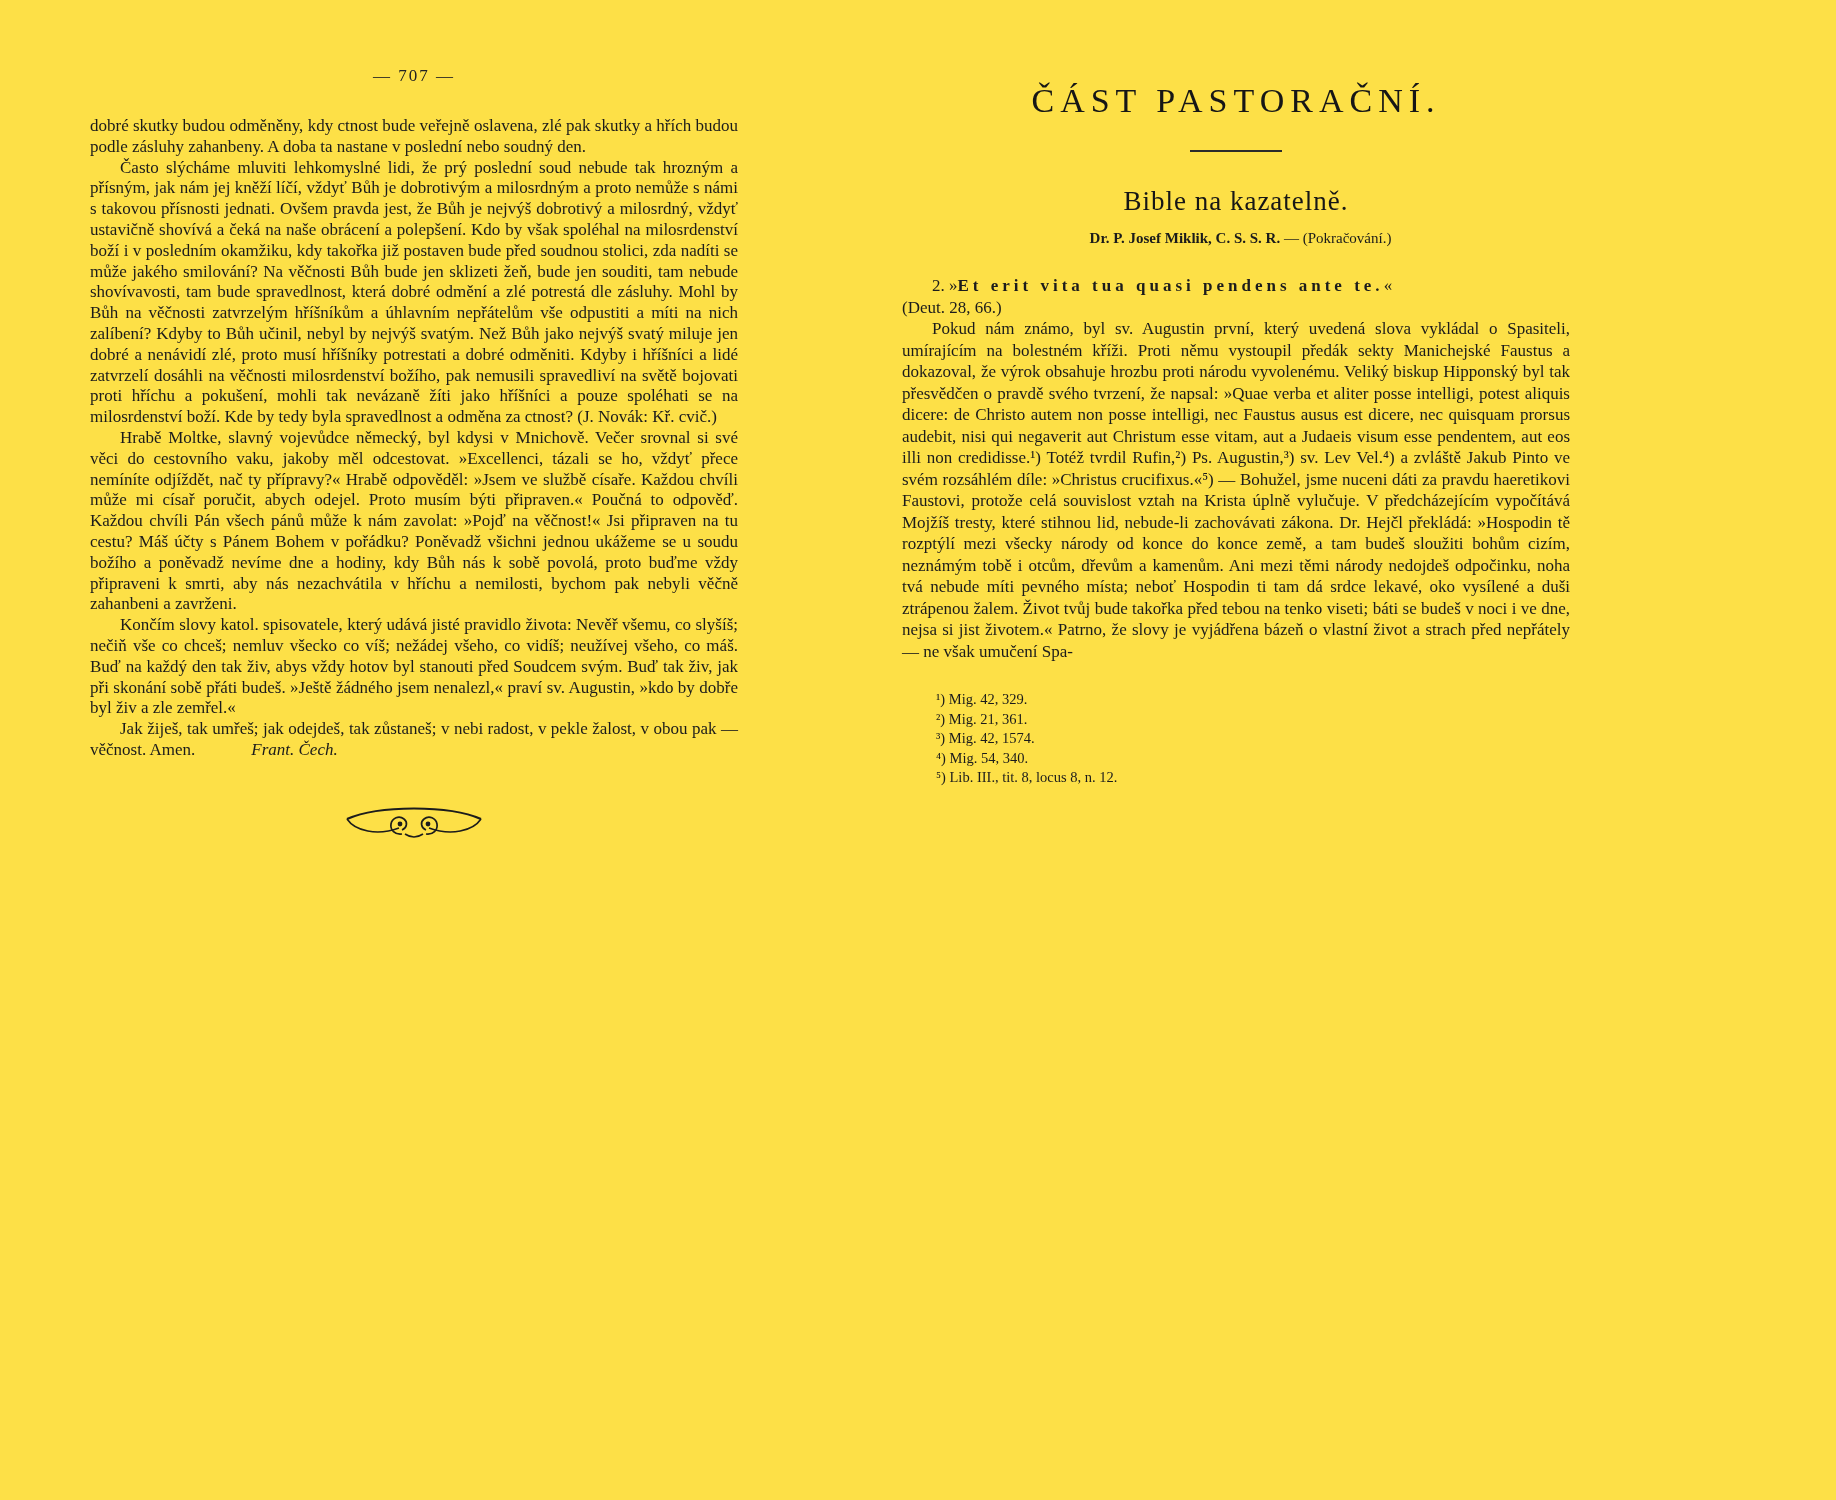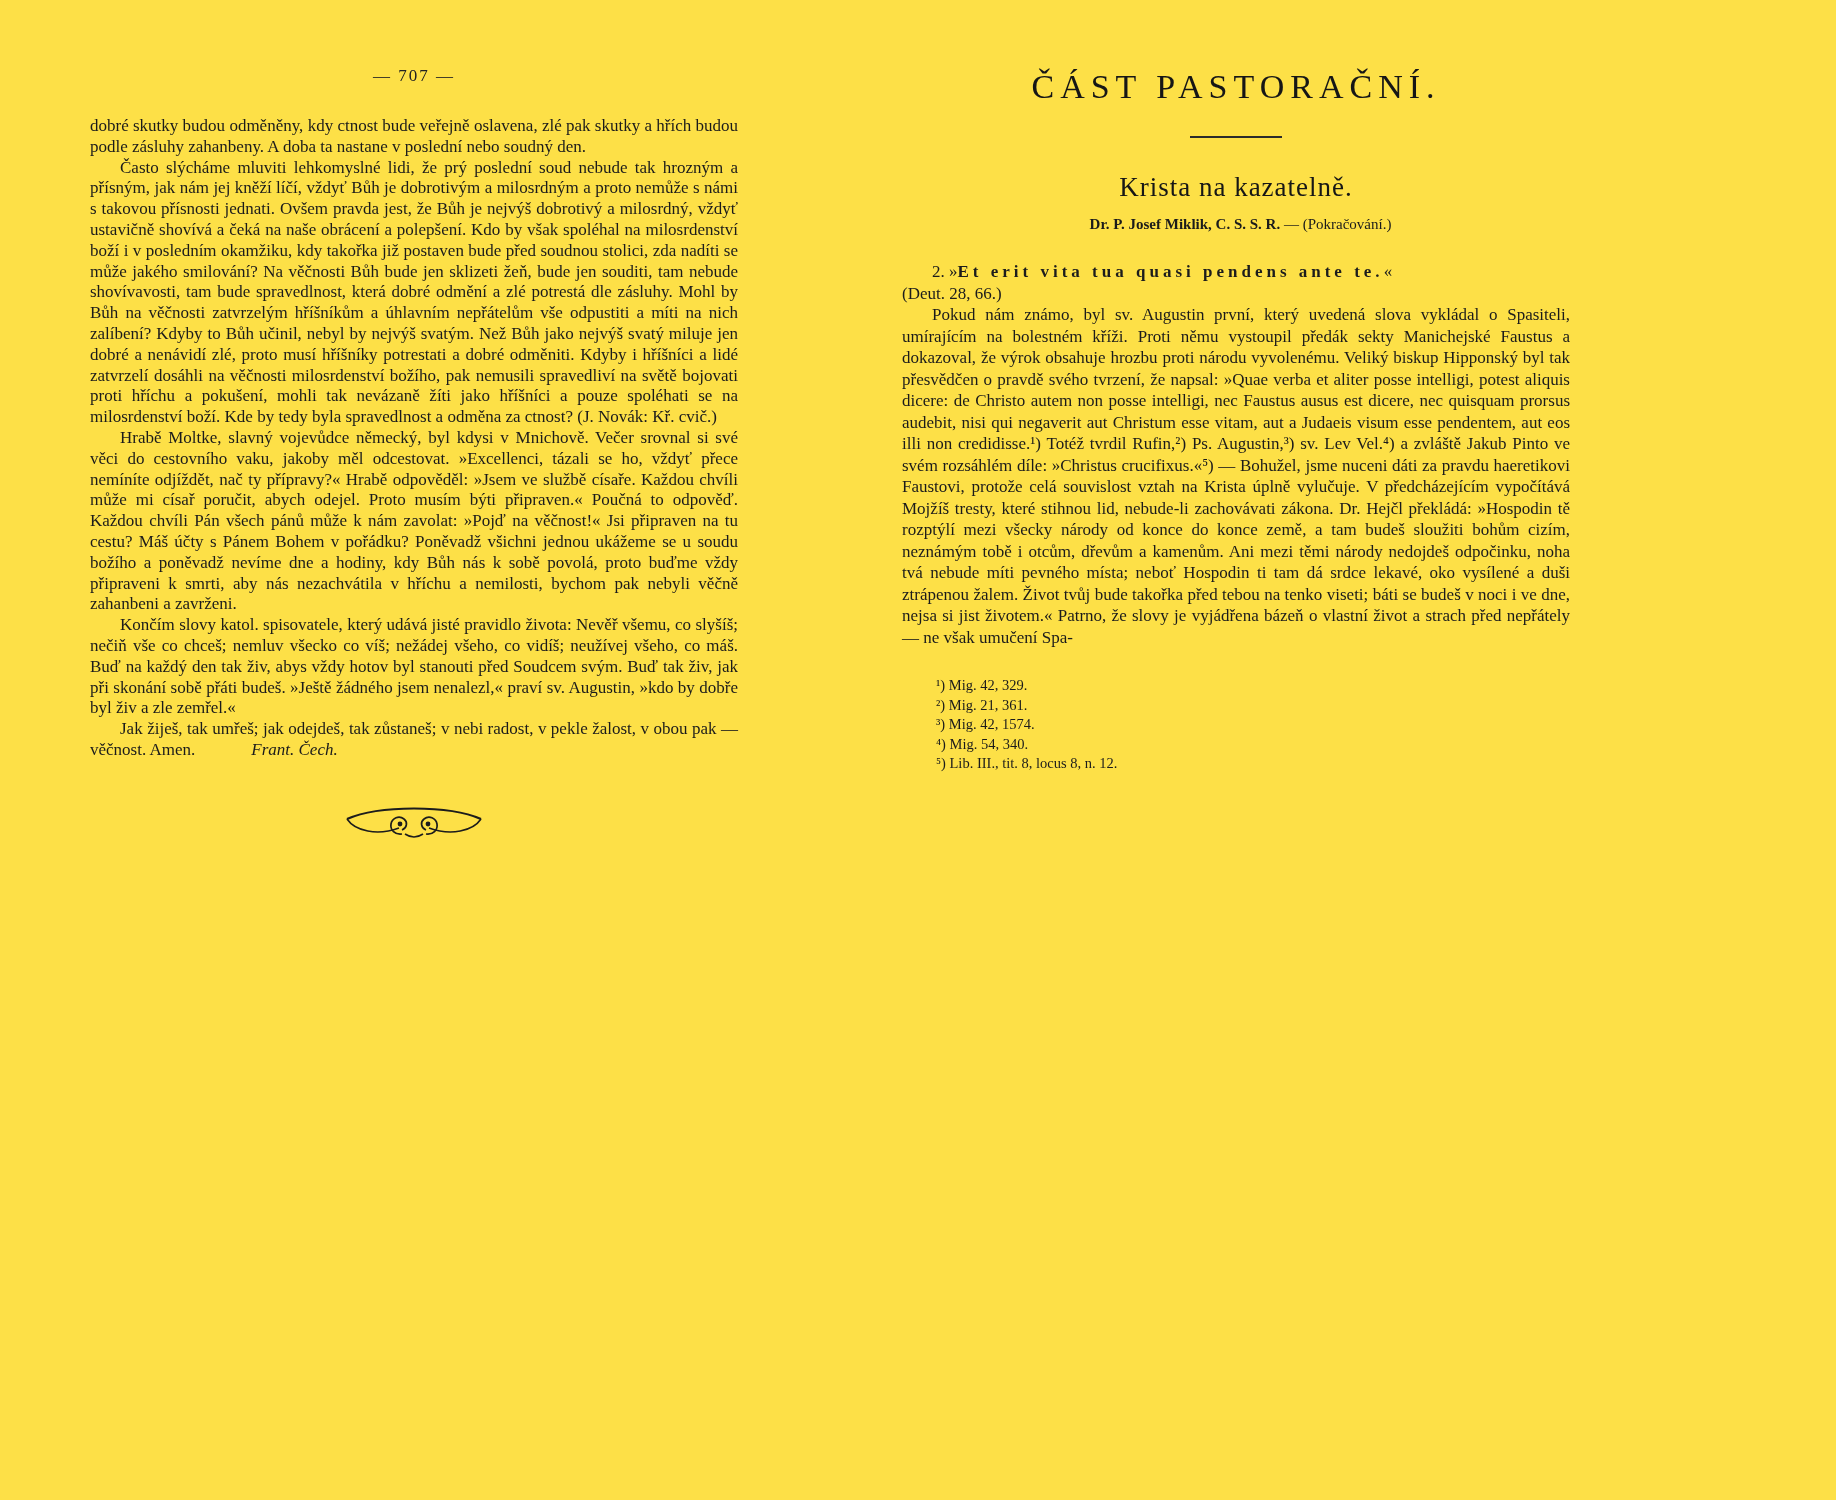--- a/index.html
+++ b/index.html
@@ -56,21 +56,21 @@
     left: 902px;
     top: 58px;
     width: 668px;
   }
   .section-title {
     text-align: center;
     font-size: 34px;
     font-weight: normal;
     letter-spacing: 6px;
     color: #161616;
-    margin-top: 10px;
+    margin-top: 24px;
   }
   .rule {
     width: 92px;
     height: 2px;
     background: #2b2b2b;
     margin: 30px auto 34px auto;
   }
   .article-title {
     text-align: center;
     font-size: 27px;
@@ -139,21 +139,21 @@
         <circle cx="61" cy="21" r="2.4" fill="#1c1c1c"></circle>
         <circle cx="89" cy="21" r="2.4" fill="#1c1c1c"></circle>
         <path d="M66,31 C72,35 78,35 84,31" stroke="#1c1c1c" stroke-width="1.6" fill="none"></path>
       </svg>
     </div>
   </div>
 
   <div class="page-right">
     <h1 class="section-title">ČÁST PASTORAČNÍ.</h1>
     <div class="rule"></div>
-    <h2 class="article-title">Krista na kazatelně.</h2>
+    <h2 class="article-title">Bible na kazatelně.</h2>
     <div class="byline"><span class="byline-name">Dr. P. Josef Miklik, C. S. S. R.</span><span> — (Pokračování.)</span></div>
 
     <p class="verse-para"><span>2. »</span><span class="verse-spaced">Et erit vita tua quasi pendens ante te.</span><span>«</span></p>
     <p class="verse-ref">(Deut. 28, 66.)</p>
 
     <p class="para-right">Pokud nám známo, byl sv. Augustin první, který uvedená slova vykládal o Spasiteli, umírajícím na bolestném kříži. Proti němu vystoupil předák sekty Manichejské Faustus a dokazoval, že výrok obsahuje hrozbu proti národu vyvolenému. Veliký biskup Hipponský byl tak přesvědčen o pravdě svého tvrzení, že napsal: »Quae verba et aliter posse intelligi, potest aliquis dicere: de Christo autem non posse intelligi, nec Faustus ausus est dicere, nec quisquam prorsus audebit, nisi qui negaverit aut Christum esse vitam, aut a Judaeis visum esse pendentem, aut eos illi non credidisse.¹) Totéž tvrdil Rufin,²) Ps. Augustin,³) sv. Lev Vel.⁴) a zvláště Jakub Pinto ve svém rozsáhlém díle: »Christus crucifixus.«⁵) — Bohužel, jsme nuceni dáti za pravdu haeretikovi Faustovi, protože celá souvislost vztah na Krista úplně vylučuje. V předcházejícím vypočítává Mojžíš tresty, které stihnou lid, nebude-li zachovávati zákona. Dr. Hejčl překládá: »Hospodin tě rozptýlí mezi všecky národy od konce do konce země, a tam budeš sloužiti bohům cizím, neznámým tobě i otcům, dřevům a kamenům. Ani mezi těmi národy nedojdeš odpočinku, noha tvá nebude míti pevného místa; neboť Hospodin ti tam dá srdce lekavé, oko vysílené a duši ztrápenou žalem. Život tvůj bude takořka před tebou na tenko viseti; báti se budeš v noci i ve dne, nejsa si jist životem.« Patrno, že slovy je vyjádřena bázeň o vlastní život a strach před nepřátely — ne však umučení Spa-</p>
 
     <div class="footnotes">
       <span class="footnote">¹) Mig. 42, 329.</span>
       <span class="footnote">²) Mig. 21, 361.</span>

